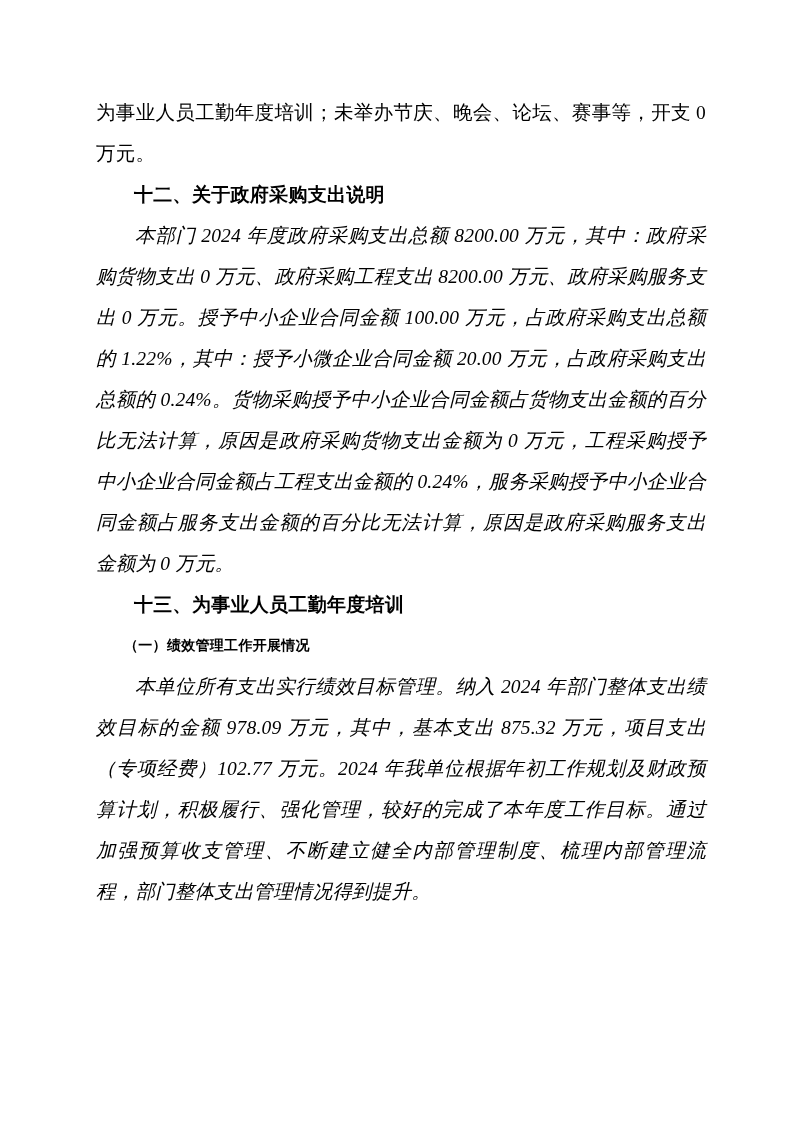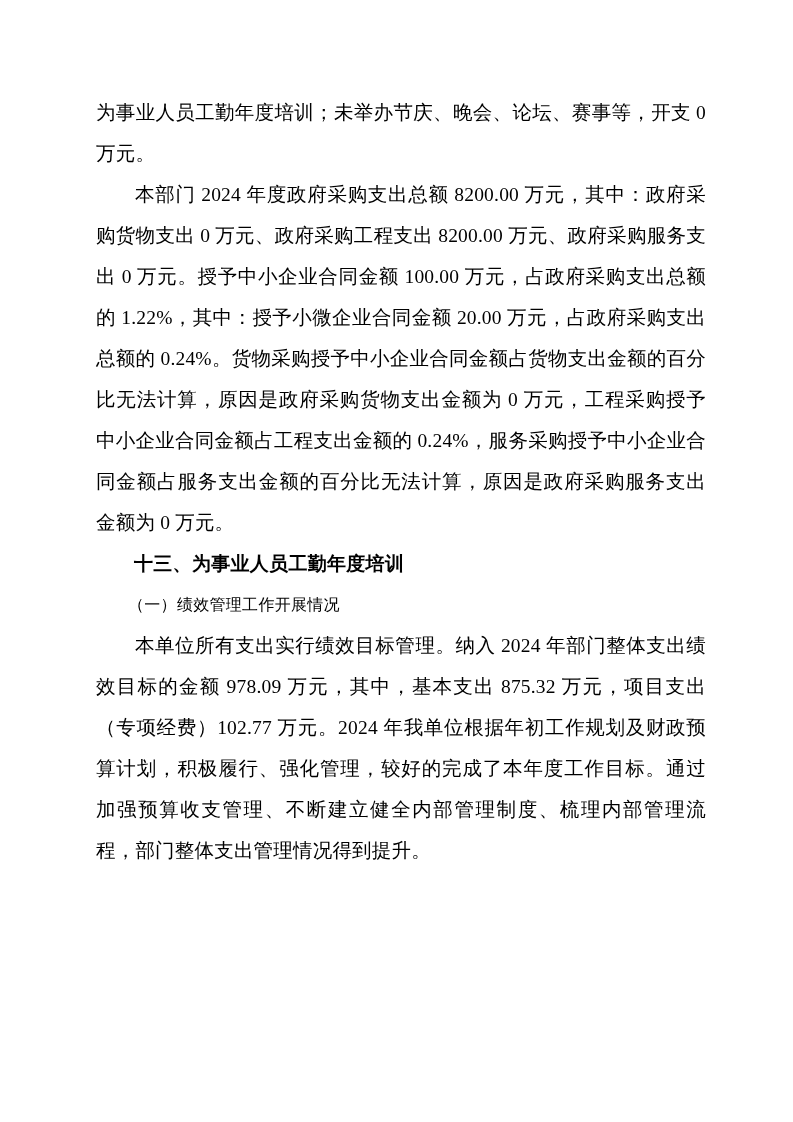--- a/index.html
+++ b/index.html
@@ -28,47 +28,49 @@
   p {
     margin: 0 0 0 0;
     font-size: 19.5px;
     line-height: 41px;
     text-align: justify;
     text-justify: inter-ideograph;
     letter-spacing: 0.2px;
   }
   p.body {
     text-indent: 2em;
+    font-style: italic;
   }
   p.cont {
     text-indent: 0;
   }
   p.heading {
     text-indent: 2em;
     font-weight: bold;
     font-family: "Liberation Sans", "DejaVu Sans", sans-serif;
     font-size: 19px;
     letter-spacing: 0.3px;
   }
   p.subheading {
     text-indent: 2em;
-    font-weight: normal;
+    font-weight: bold;
     font-family: "Liberation Sans", "DejaVu Sans", sans-serif;
-    font-size: 16px;
+    font-size: 14px;
     letter-spacing: 0.3px;
   }
 </style>
 </head>
 <body>
 
 <div class="page">
   <div class="content">
 
     <p class="cont">为事业人员工勤年度培训；未举办节庆、晚会、论坛、赛事等，开支 0 万元。</p>
 
+    <p class="heading">十二、关于政府采购支出说明</p>
 
     <p class="body">本部门 2024 年度政府采购支出总额 8200.00 万元，其中：政府采购货物支出 0 万元、政府采购工程支出 8200.00 万元、政府采购服务支出 0 万元。授予中小企业合同金额 100.00 万元，占政府采购支出总额的 1.22%，其中：授予小微企业合同金额 20.00 万元，占政府采购支出总额的 0.24%。货物采购授予中小企业合同金额占货物支出金额的百分比无法计算，原因是政府采购货物支出金额为 0 万元，工程采购授予中小企业合同金额占工程支出金额的 0.24%，服务采购授予中小企业合同金额占服务支出金额的百分比无法计算，原因是政府采购服务支出金额为 0 万元。</p>
 
     <p class="heading">十三、为事业人员工勤年度培训</p>
 
 
 
     <p class="subheading">（一）绩效管理工作开展情况</p>
 
     <p class="body">本单位所有支出实行绩效目标管理。纳入 2024 年部门整体支出绩效目标的金额 978.09 万元，其中，基本支出 875.32 万元，项目支出（专项经费）102.77 万元。2024 年我单位根据年初工作规划及财政预算计划，积极履行、强化管理，较好的完成了本年度工作目标。通过加强预算收支管理、不断建立健全内部管理制度、梳理内部管理流程，部门整体支出管理情况得到提升。</p>

